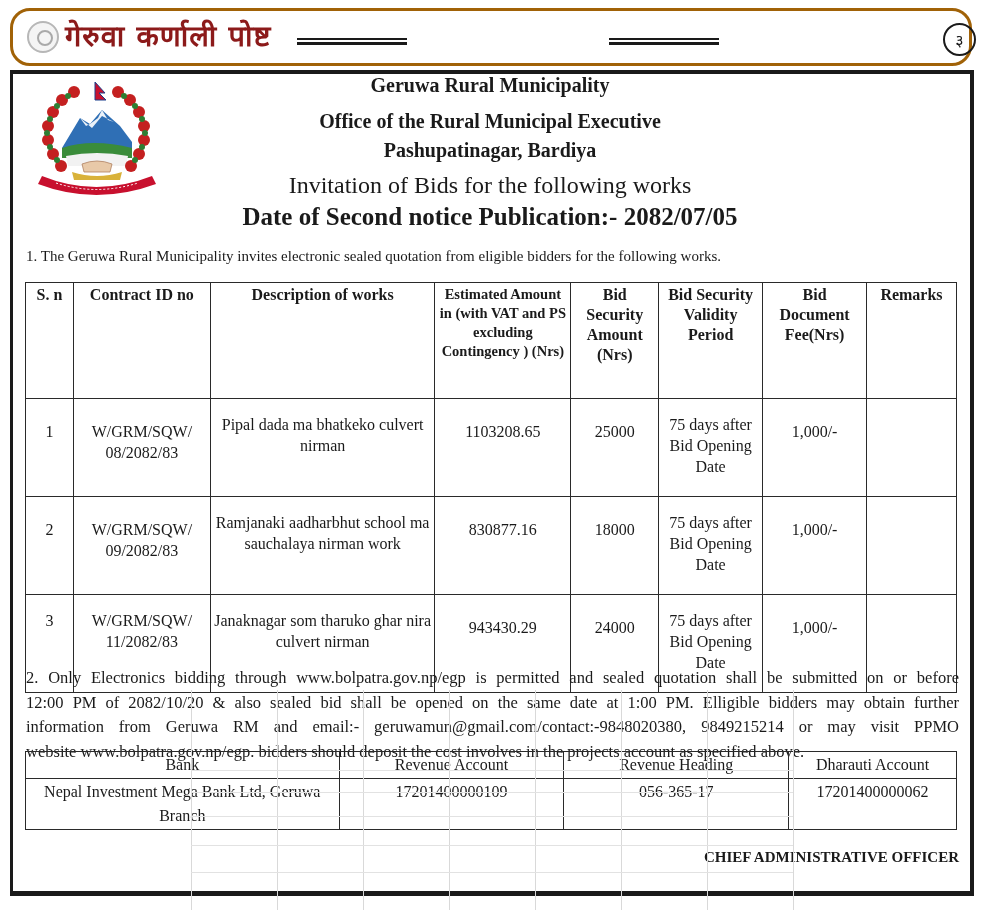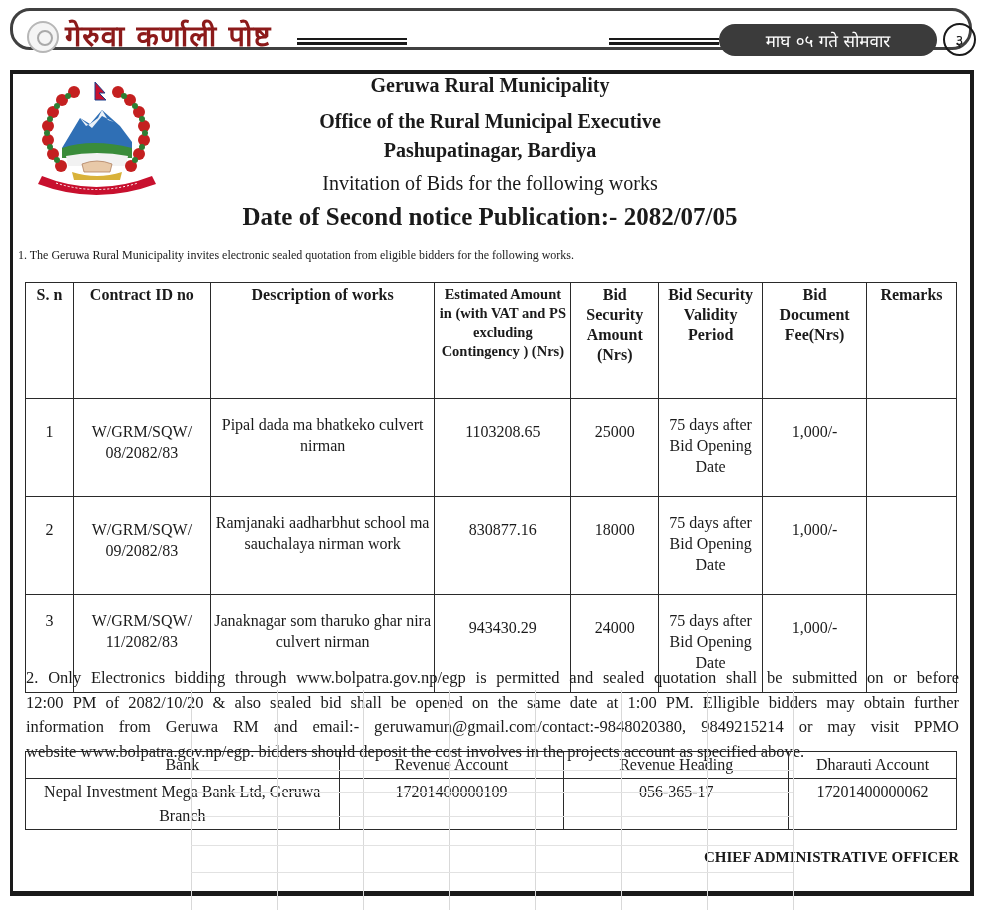--- a/index.html
+++ b/index.html
@@ -1,21 +1,21 @@
 <!DOCTYPE html>
 <html><head>
 <meta charset="utf-8">
 <style>
   html, body { margin:0; padding:0; background:#ffffff; }
   body { width:985px; height:910px; position:relative; overflow:hidden;
          font-family:"Liberation Serif", "DejaVu Serif", serif; color:#1a1a1a; }
 
   
-  .masthead { position:absolute; left:10px; top:8px; width:962px; height:42px;
-              border:3px solid #404040; border-radius:20px; box-sizing:border-box; }
+  .masthead { position:absolute; left:10px; top:8px; width:962px; height:58px;
+              border:3px solid #a16207; border-radius:20px; box-sizing:border-box; }
   .mast-emblem { position:absolute; left:14px; top:10px; width:32px; height:32px; border-radius:50%;
                  border:2px solid #b7b7b7; box-sizing:border-box; background:#f4f4f4; }
   .mast-emblem::after { content:""; position:absolute; left:8px; top:7px; width:12px; height:12px;
                  border-radius:50%; border:2px solid #a9a9a9; }
   .mast-title { position:absolute; left:52px; top:4px; font-family:"DejaVu Sans", sans-serif;
                 font-weight:bold; font-size:29px; color:#8c1a1a; letter-spacing:1px; white-space:nowrap; }
   .rule-double { position:absolute; height:7px; border-top:2px solid #1a1a1a; border-bottom:3px solid #1a1a1a; box-sizing:border-box; }
   .rule-a { left:284px; top:27px; width:110px; }
   .rule-b { left:596px; top:27px; width:110px; }
   .mast-section { position:absolute; left:400px; top:6px; font-family:"DejaVu Sans", sans-serif; font-weight:bold;
@@ -31,24 +31,24 @@
   .frame { position:absolute; left:10px; top:70px; width:964px; height:826px;
            border-top:4px solid #1a1a1a; border-left:3px solid #1a1a1a; border-right:4px solid #1a1a1a;
            border-bottom:5px solid #1a1a1a; box-sizing:border-box; }
 
   .emblem { position:absolute; left:32px; top:80px; width:130px; height:120px; }
 
   .head { position:absolute; left:180px; width:620px; text-align:center; white-space:nowrap; }
   .h1 { top:74px; font-weight:bold; font-size:20px; }
   .h2 { top:110px; font-weight:bold; font-size:20px; }
   .h3 { top:139px; font-weight:bold; font-size:20px; }
-  .h4 { top:172px; font-size:20px; }
+  .h4 { top:172px; font-size:24px; }
   .h5 { top:203px; font-weight:bold; font-size:25px; }
 
-  .para1 { position:absolute; left:18px; top:248px; font-size:12px; white-space:nowrap;text-align:right; }
+  .para1 { position:absolute; left:26px; top:248px; font-size:15px; white-space:nowrap;text-align:right; }
 
   
   table { border-collapse:collapse; }
   .works { position:absolute; left:25px; top:282px; width:932px; font-size:16px; }
   .works th, .works td { border:1.5px solid #2a2a2a; text-align:center; padding:0 3px; }
   .works th { font-weight:bold; vertical-align:top; height:113px; line-height:20px; padding-top:2px; }
   .works th.small { font-size:14.5px; line-height:19px; }
   .works td { height:83px; line-height:21px; vertical-align:top; }
   .works td.mid { vertical-align:top; padding-top:22px; height:61px; }
   .works td.top0 { padding-top:15px; height:82px; }
@@ -71,21 +71,20 @@
   .ghost-h { height:1px; background:#e2e2e2; }
 </style>
 </head>
 <body>
 
 <div class="masthead">
   <div class="mast-emblem"></div>
   <div class="mast-title">गेरुवा कर्णाली पोष्ट</div>
   <div class="rule-double rule-a"></div>
   <div class="rule-double rule-b"></div>
-  <div class="mast-date">माघ ०५ गते सोमवार</div>
   <div class="mast-page">३</div>
 </div>
 
 <div class="frame"></div>
 
 <svg class="emblem" viewBox="0 0 130 120">
 
   <polygon points="63,2 63,20 74,20 67,13 73,13 63,2" fill="#c8102e" stroke="#1b3f8b" stroke-width="1"></polygon>
 
   <path d="M30,68 L48,38 L58,44 L70,30 L88,46 L100,62 L100,72 L30,72 Z" fill="#2f6fb5"></path>

